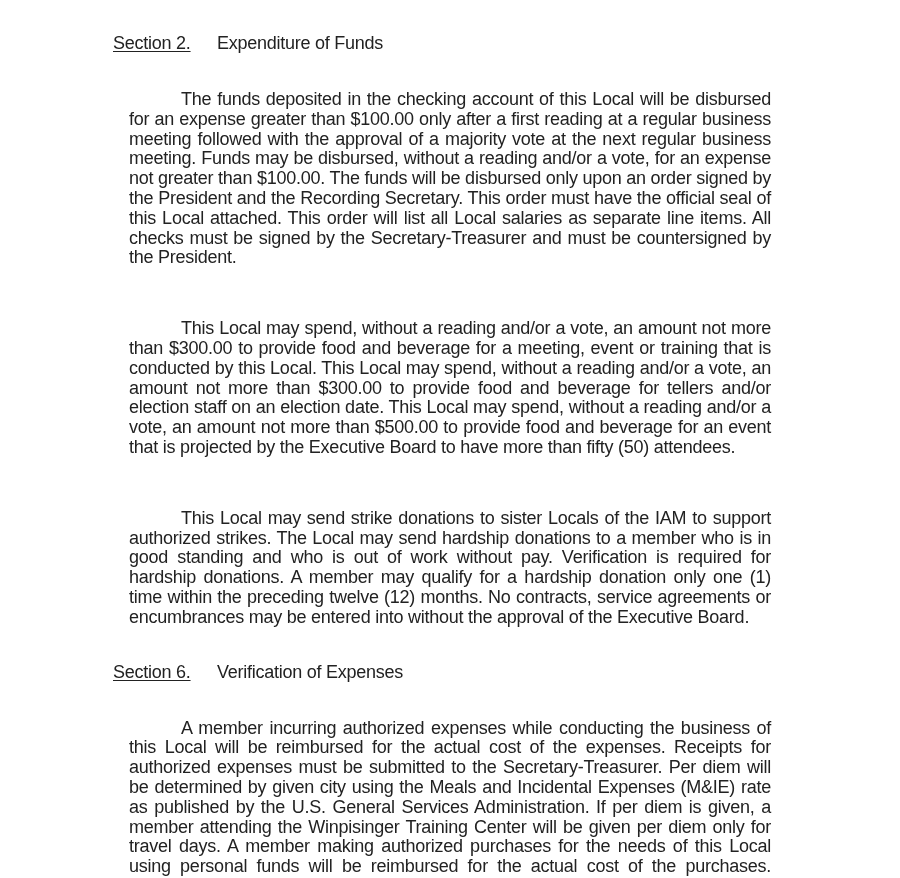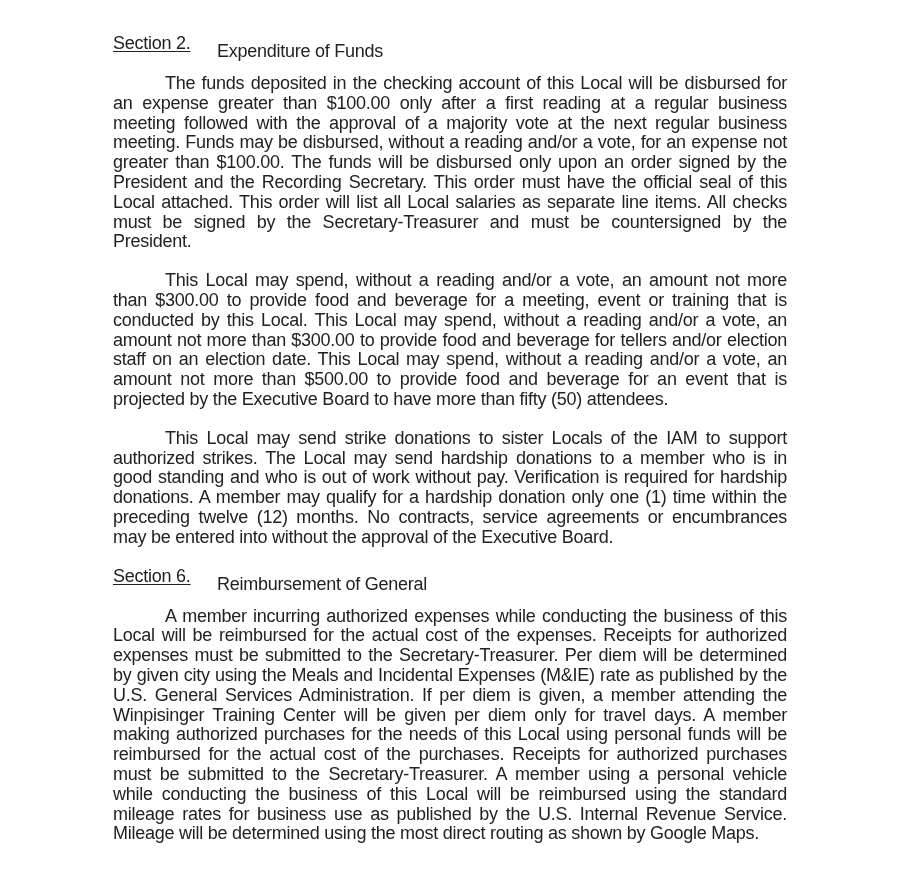--- a/index.html
+++ b/index.html
@@ -19,23 +19,23 @@
     display: flex;
     margin: 0;
     height: 20px;
   }
   .section-num {
     text-decoration: underline;
     text-underline-offset: 2px;
     width: 104px;
     flex: none;
   }
-  .section-title { flex: none; margin-top: 8px; }
+  .section-title { flex: none; }
   p.para {
-    margin: 0;
+    margin: 16px;
     text-align: justify;
     text-indent: 52px;
   }
   .gap-heading-para { height: 20px; }
   .gap-para { height: 19px; }
 </style>
 </head>
 <body>
 
 <div class="page">
@@ -50,19 +50,19 @@
     <div class="gap-para"></div>
     <p class="para">This Local may spend, without a reading and/or a vote, an amount not more than $300.00 to provide food and beverage for a meeting, event or training that is conducted by this Local. This Local may spend, without a reading and/or a vote, an amount not more than $300.00 to provide food and beverage for tellers and/or election staff on an election date. This Local may spend, without a reading and/or a vote, an amount not more than $500.00 to provide food and beverage for an event that is projected by the Executive Board to have more than fifty (50) attendees.</p>
     <div class="gap-para"></div>
     <p class="para">This Local may send strike donations to sister Locals of the IAM to support authorized strikes. The Local may send hardship donations to a member who is in good standing and who is out of work without pay. Verification is required for hardship donations. A member may qualify for a hardship donation only one (1) time within the preceding twelve (12) months. No contracts, service agreements or encumbrances may be entered into without the approval of the Executive Board.</p>
     <div class="gap-para"></div>
   </div>
 
   <div class="section">
     <div class="section-heading">
       <span class="section-num">Section 6.</span>
-      <span class="section-title">Reimbursement of General</span>
+      <span class="section-title">Verification of Expenses</span>
     </div>
     <div class="gap-heading-para"></div>
     <p class="para">A member incurring authorized expenses while conducting the business of this Local will be reimbursed for the actual cost of the expenses. Receipts for authorized expenses must be submitted to the Secretary-Treasurer. Per diem will be determined by given city using the Meals and Incidental Expenses (M&amp;IE) rate as published by the U.S. General Services Administration. If per diem is given, a member attending the Winpisinger Training Center will be given per diem only for travel days. A member making authorized purchases for the needs of this Local using personal funds will be reimbursed for the actual cost of the purchases. Receipts for authorized purchases must be submitted to the Secretary-Treasurer. A member using a personal vehicle while conducting the business of this Local will be reimbursed using the standard mileage rates for business use as published by the U.S. Internal Revenue Service. Mileage will be determined using the most direct routing as shown by Google Maps.</p>
   </div>
 
 </div>
 
 </body></html>

